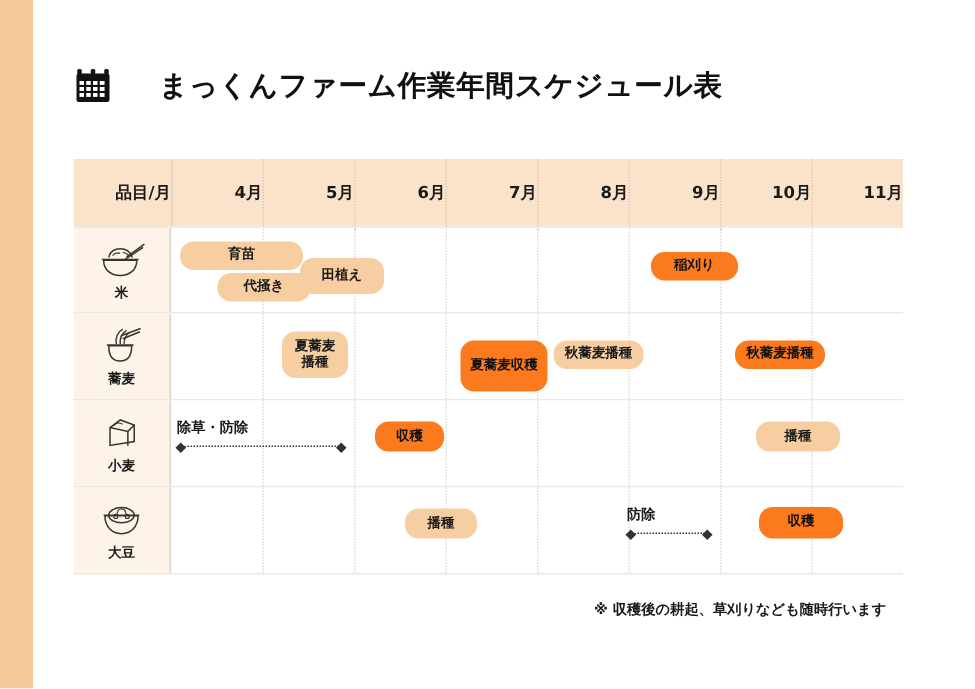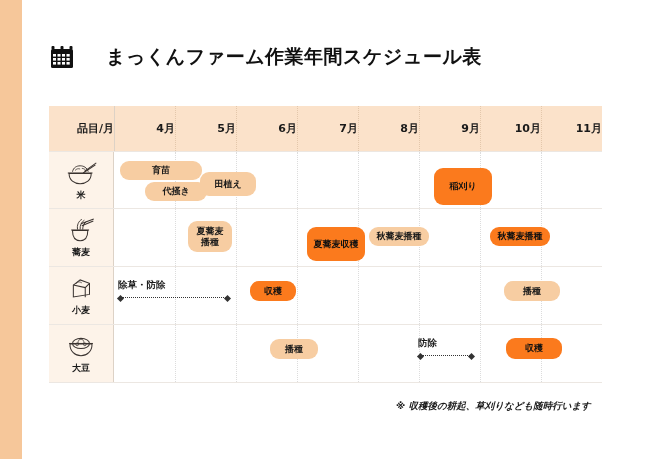--- a/index.html
+++ b/index.html
@@ -159,21 +159,20 @@
   .span-marker .cap.right { right: 0; }
 
   
   .footnote {
     position: absolute;
     left: 396px; top: 400px;
     font-size: 9.5px;
     font-weight: bold;
     color: #1a1a1a;
     white-space: nowrap;
-    font-style: italic;
   }
 </style>
 </head>
 <body>
 
 <div id="page">
 
   <div class="left-band"></div>
 
   <div class="title-row">
@@ -238,21 +237,21 @@
           <div class="vline" style="left:122px"></div>
           <div class="vline" style="left:183px"></div>
           <div class="vline" style="left:244px"></div>
           <div class="vline" style="left:305px"></div>
           <div class="vline" style="left:366px"></div>
           <div class="vline" style="left:427px"></div>
 
           <div class="pill light" style="left:6px;  top:9px;  width:82px; height:19px;">育苗</div>
           <div class="pill light" style="left:31px; top:30px; width:62px; height:19px;">代掻き</div>
           <div class="pill light" style="left:86px; top:20px; width:56px; height:24px;">田植え</div>
-          <div class="pill strong" style="left:320px; top:16px; width:58px; height:37px;">稲刈り</div>
+          <div class="pill strong" style="left:320px; top:16px; width:58px; height:19px;">稲刈り</div>
         </div>
       </div>
 
       <div class="row">
         <div class="cell-item">
           <span class="ico">
             <svg viewBox="0 0 40 32" xmlns="http://www.w3.org/2000/svg" fill="none" stroke="#3a3330" stroke-width="1.2">
               <path d="M10 17 C10 25 13 29 19 29 C25 29 28 25 28 17 Z"></path>
               <path d="M8.5 16.5 H29.5" stroke-width="1.3"></path>
               <path d="M16 16 C15 11 17 6 21 4" stroke-width="1.1"></path>

